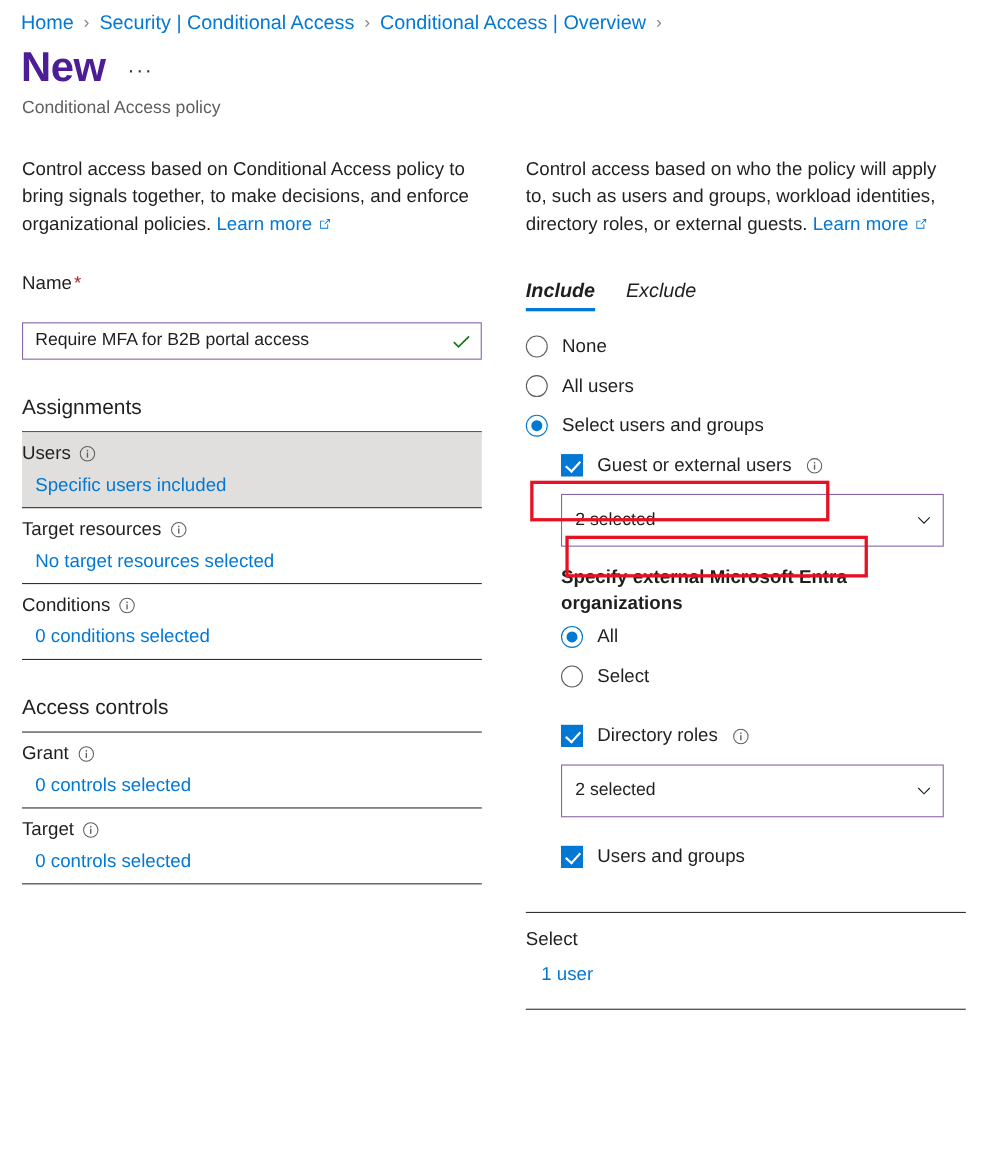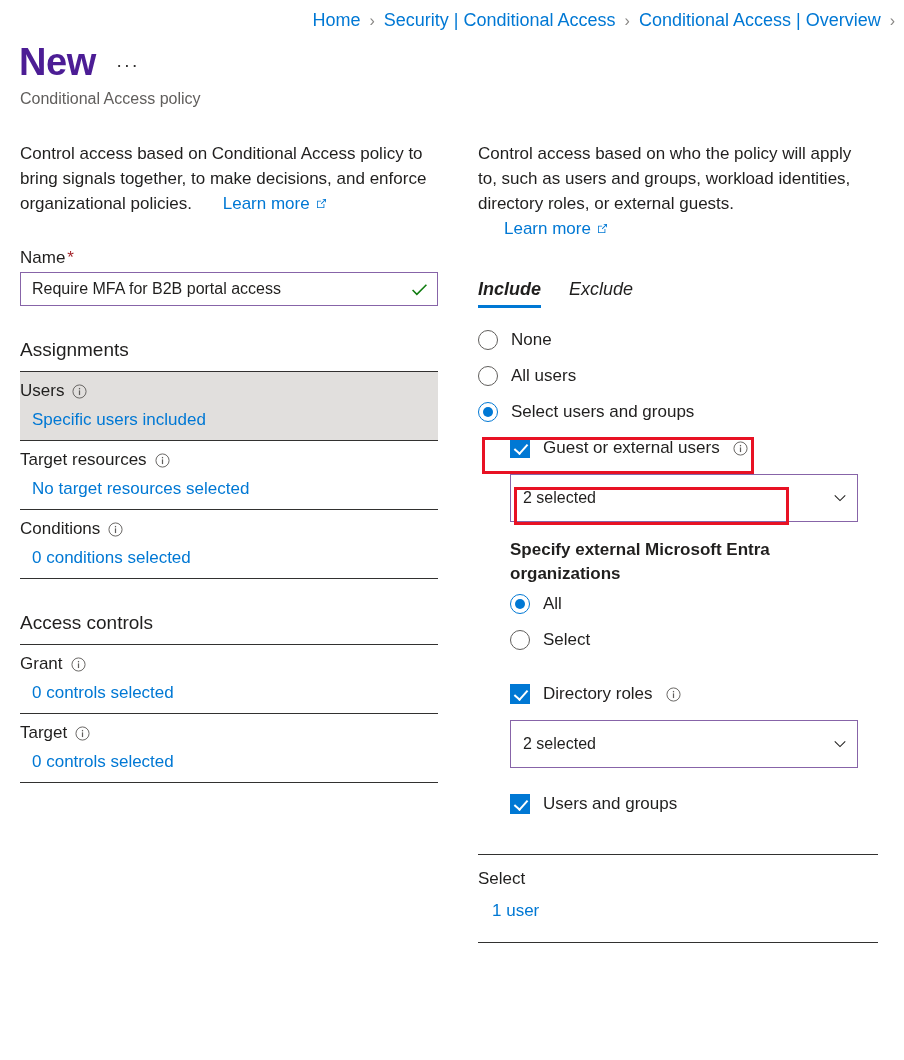--- a/index.html
+++ b/index.html
@@ -14,21 +14,20 @@
     position: relative;
   }
 
   
   .breadcrumb {
     display: flex;
     align-items: center;
     padding: 10px 0 0 19px;
     font-size: 18px;
     white-space: nowrap;
-    justify-content: flex-end;
   }
   .crumb-link {
     color: #0078d4;
     cursor: pointer;
     font-size: 18px;
   }
   .crumb-sep {
     color: #8a8886;
     font-size: 16px;
     margin: 0 9px;
@@ -77,29 +76,28 @@
     color: #201f1e;
     width: 420px;
   }
   .learn-more {
     color: #0078d4;
     cursor: pointer;
     display: inline-flex;
     align-items: center;
     gap: 5px;
     font-size: 17px;
-    margin-left: 26px;
   }
   .ext-icon { display: inline-block; width: 13px; height: 13px; }
 
   
   .field-label {
     font-size: 17px;
     margin-top: 32px;
-    margin-bottom: 4px;
+    margin-bottom: 25px;
     color: #201f1e;
   }
   .req-star { color: #a4262c; margin-left: 2px; }
 
   .name-input-wrap {
     width: 418px;
     height: 34px;
     border: 1px solid #8764a8;
     display: flex;
     align-items: center;

